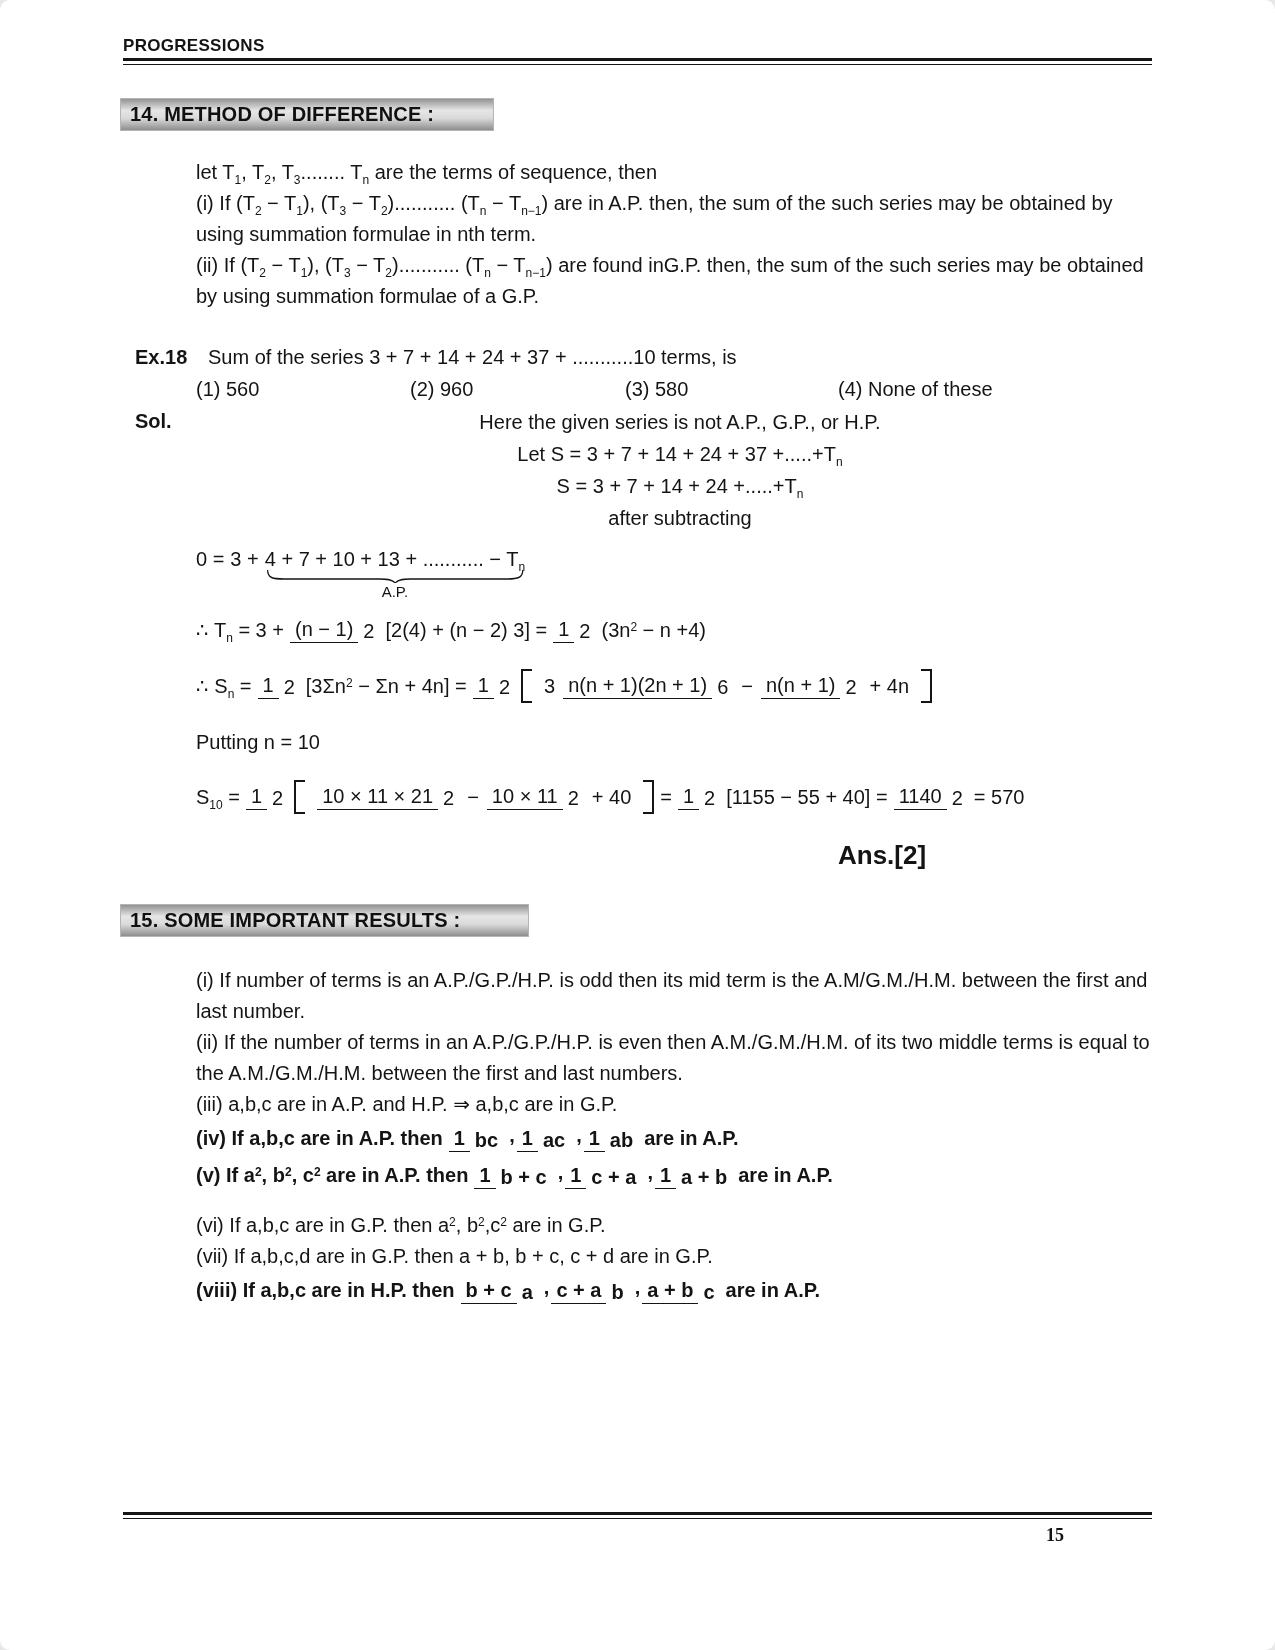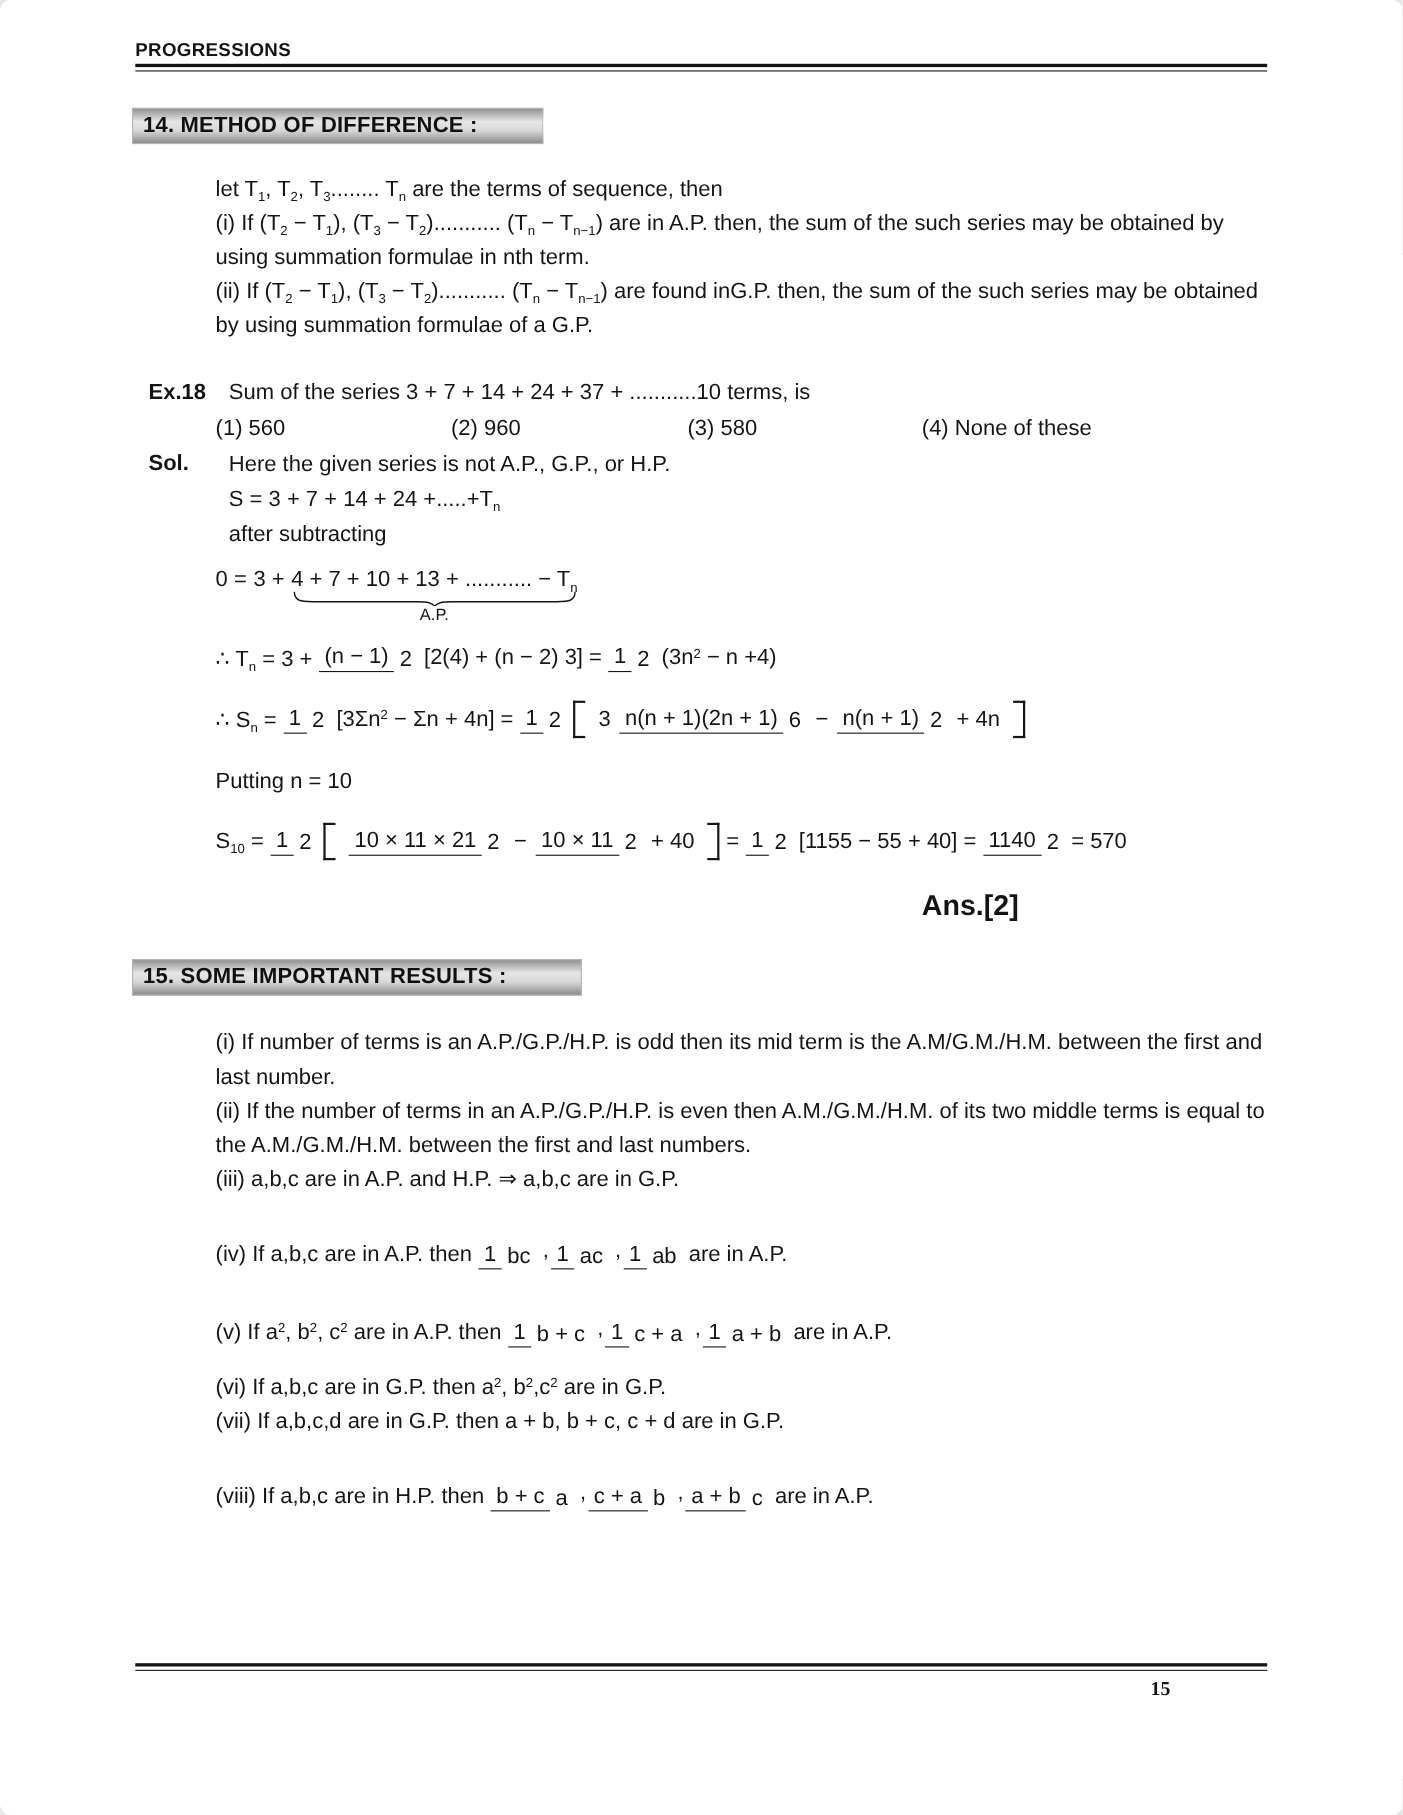--- a/index.html
+++ b/index.html
@@ -16,21 +16,21 @@
           box-shadow:0 0 0 1px #b5b5b5 inset;}
   .secbox span{font-size:20px;font-weight:bold;letter-spacing:.2px;color:#101010;}
   
   .txt{font-size:20px;line-height:31px;}
   .intro{margin:26px 0 0 73px;width:952px;}
   .exrow{display:flex;margin-top:30px;}
   .exlabel{width:73px;font-weight:bold;flex:none;margin-left:12px;}
   .opts{display:grid;grid-template-columns:214px 215px 213px auto;margin:1px 0 0 73px;}
   .solrow{display:flex;margin-top:1px;}
   .solbody{width:980px;}
-  .subline{margin-top:1px;}
+  .subline{margin-top:1px;text-align:center;}
   sub{font-size:.6em;vertical-align:-.4em;line-height:0;}
   sup{font-size:.6em;vertical-align:.5em;line-height:0;}
   
   .eq{display:flex;align-items:center;font-size:20px;margin-left:73px;}
   .eq>*{margin-right:6px;}
   .frac{display:inline-flex;flex-direction:row;align-items:flex-end;text-align:center;line-height:24px;}
   .frac .num{padding:0 5px 1px;border-bottom:1.8px solid #151515;display:block;}
   .frac .den{padding:2px 5px 0;display:block;}
   .bk{width:9px;align-self:stretch;flex:none;}
   .bk.l{border-left:2px solid #151515;border-top:2px solid #151515;border-bottom:2px solid #151515;}
@@ -38,21 +38,21 @@
   .binner{display:inline-flex;align-items:center;padding:4px 2px;}
   .binner>*{margin:0 4px;}
   .comma{align-self:flex-end;margin:0 2px 6px 0;}
   
   .ubgroup{position:relative;display:inline-block;}
   .ubgroup svg{position:absolute;left:0;top:calc(100% - 2px);width:100%;height:14px;}
   .ublabel{position:absolute;left:0;right:0;top:calc(100% + 12px);text-align:center;font-size:15px;}
   .ans{font-weight:bold;font-size:26px;margin:26px 0 0 715px;}
   
   .results{margin:28px 0 0 73px;width:955px;}
-  .res-eq{margin-left:0;margin-top:34px;}
+  .res-eq{margin-left:0;margin-top:0;font-weight:bold;}
   .footer{position:absolute;left:123px;right:123px;top:1512px;}
   .pagenum{text-align:right;padding-right:88px;font-weight:bold;font-size:18px;font-family:"Liberation Serif","DejaVu Serif",serif;margin-top:6px;}
 </style>
 </head>
 <body>
 
 <div class="page">
   <div class="content">
 
     <div>
@@ -78,20 +78,21 @@
       <div>(1) 560</div>
       <div>(2) 960</div>
       <div>(3) 580</div>
       <div>(4) None of these</div>
     </div>
 
     <div class="solrow txt">
       <div class="exlabel">Sol.</div>
       <div class="solbody">
         <div class="subline">Here the given series is not A.P., G.P., or H.P.</div>
+        <div class="subline">Let S = 3 + 7 + 14 + 24 + 37 +.....+T<sub>n</sub></div>
         <div class="subline">S = 3 + 7 + 14 + 24 +.....+T<sub>n</sub></div>
         <div class="subline">after subtracting</div>
       </div>
     </div>
 
     <div class="eq" style="margin-top:14px;margin-bottom:46px;">
       <span>0 =</span>
       <span>3 +</span>
       <span class="ubgroup">
         <span>4 + 7 + 10 + 13 + ........... − T<sub>n</sub></span>

